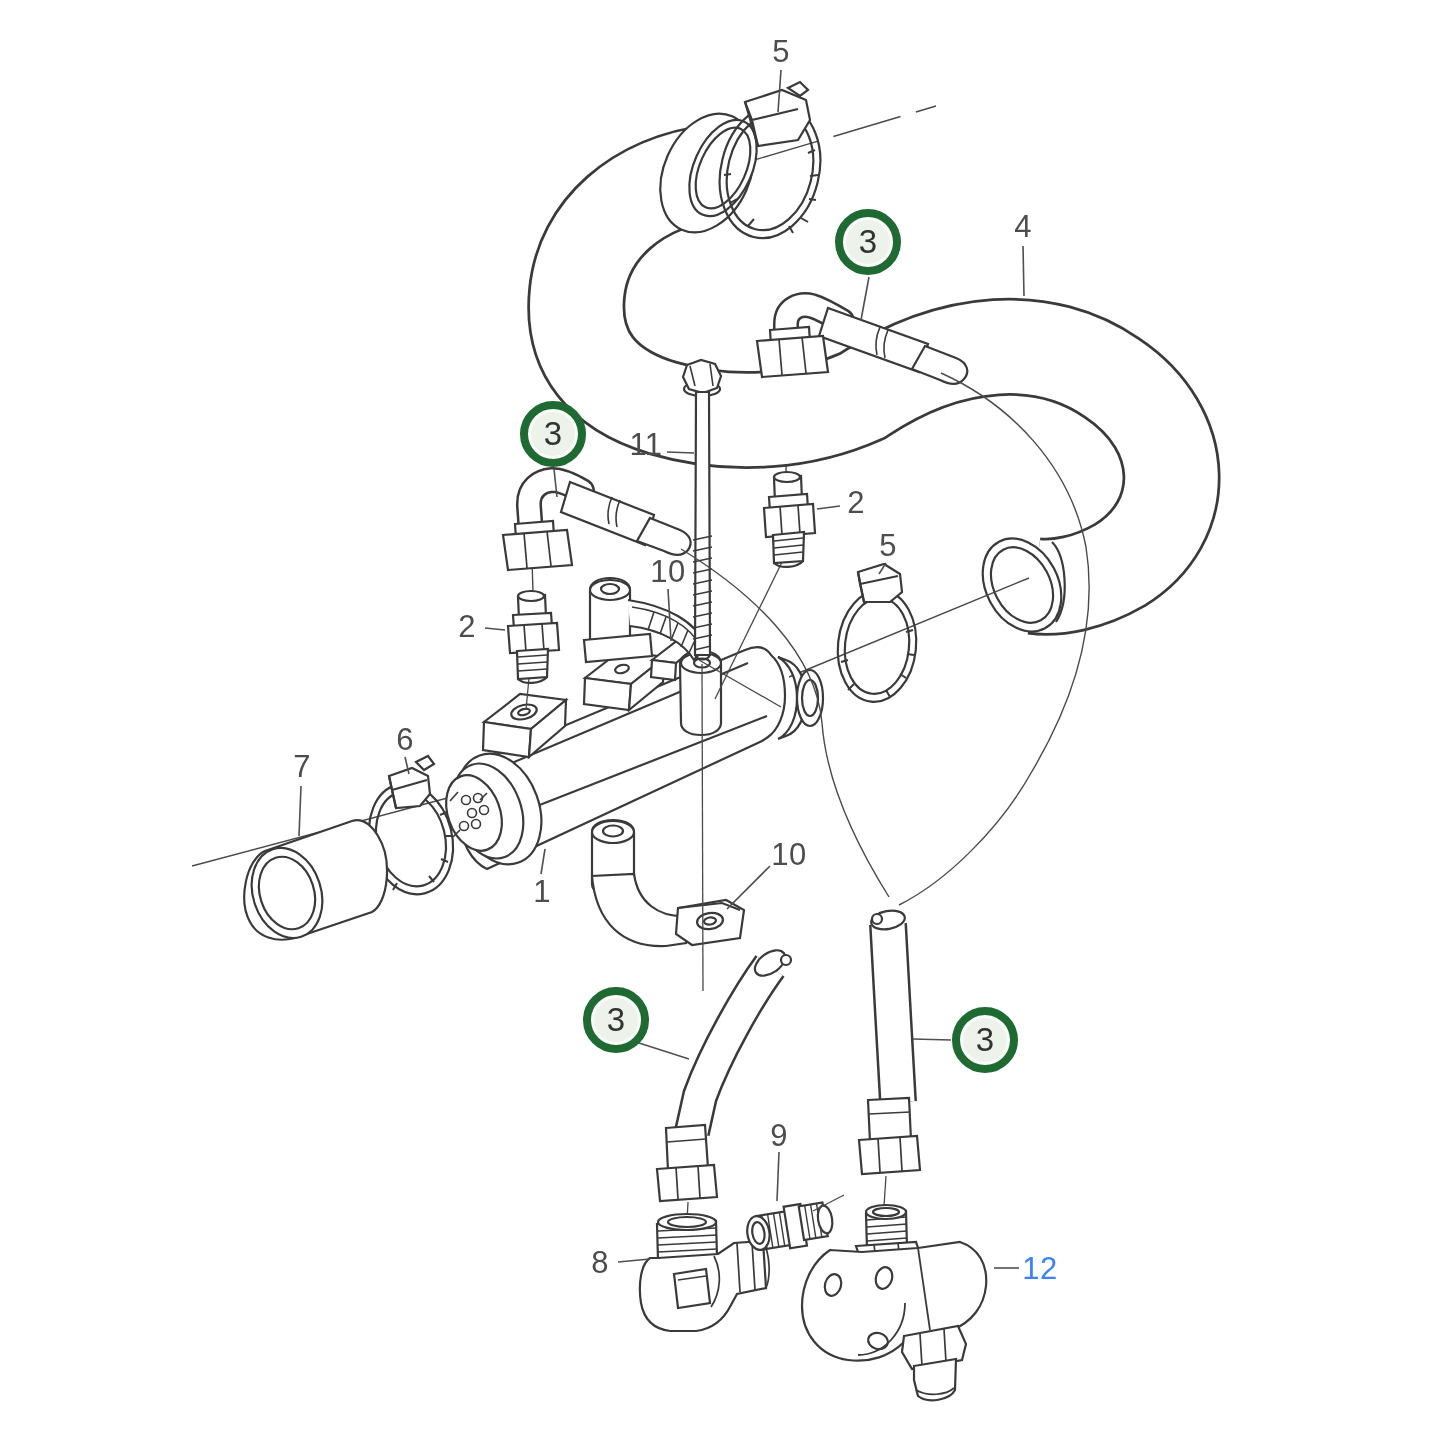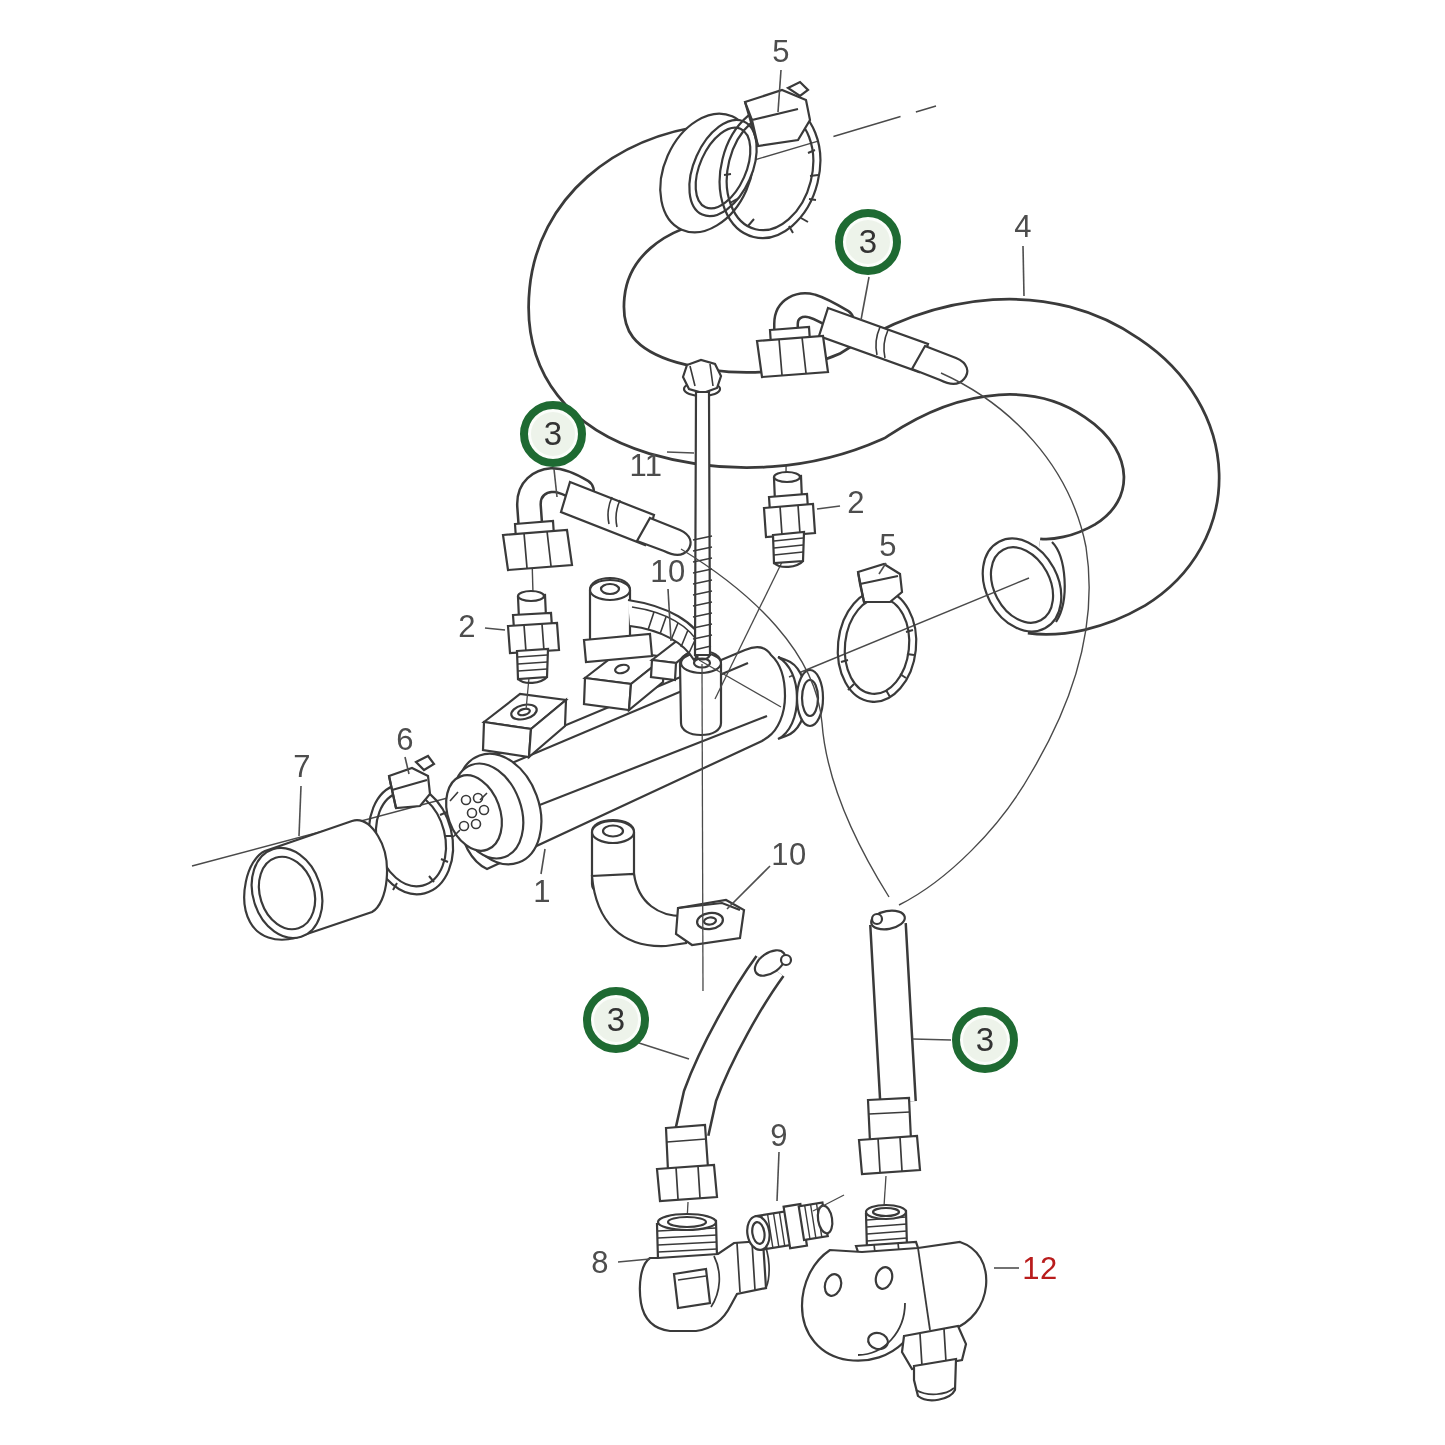--- a/index.html
+++ b/index.html
@@ -1,21 +1,21 @@
 <!DOCTYPE html>
 <html><head>
 <meta charset="utf-8">
 <style>
   html,body{margin:0;padding:0;background:#fff}
   .stage{position:relative;width:1445px;height:1445px;background:#ffffff;
          font-family:"Liberation Sans",sans-serif;overflow:hidden}
   .stage svg{position:absolute;left:0;top:0}
   .callout{position:absolute;transform:translate(-50%,-50%);
            font-size:31px;color:#4d4d4d;letter-spacing:.5px;user-select:none}
-  .callout.muted{color:#b91c1c}
+  .callout.muted{color:#3b82f6}
   .marker{position:absolute;transform:translate(-50%,-50%);
           width:50px;height:50px;border-radius:50%;
           border:8px solid #1e6a32;background:#edf3ea;
           box-shadow:inset 0 0 0 3px #fbfdfa;
           display:flex;align-items:center;justify-content:center;
           font-size:33px;color:#333;user-select:none}
 </style>
 </head>
 <body>
 
@@ -328,21 +328,21 @@
     <line x1="869" y1="277" x2="861" y2="320"></line>
     <line x1="554" y1="469" x2="557" y2="497"></line>
     <line x1="639" y1="1043" x2="689" y2="1059"></line>
     <line x1="951" y1="1040" x2="913" y2="1039"></line>
   </g>
 </svg>
 
 <div class="callout" style="left:781px;top:52px">5</div>
 <div class="callout" style="left:1023px;top:227px">4</div>
 <div class="callout" style="left:856px;top:503px">2</div>
-<div class="callout" style="left:646px;top:466px">11</div>
+<div class="callout" style="left:646px;top:445px">11</div>
 <div class="callout" style="left:668px;top:572px">10</div>
 <div class="callout" style="left:888px;top:546px">5</div>
 <div class="callout" style="left:467px;top:627px">2</div>
 <div class="callout" style="left:405px;top:740px">6</div>
 <div class="callout" style="left:302px;top:767px">7</div>
 <div class="callout" style="left:542px;top:892px">1</div>
 <div class="callout" style="left:789px;top:855px">10</div>
 <div class="callout" style="left:779px;top:1136px">9</div>
 <div class="callout" style="left:600px;top:1263px">8</div>
 <div class="callout muted" style="left:1040px;top:1269px">12</div>

